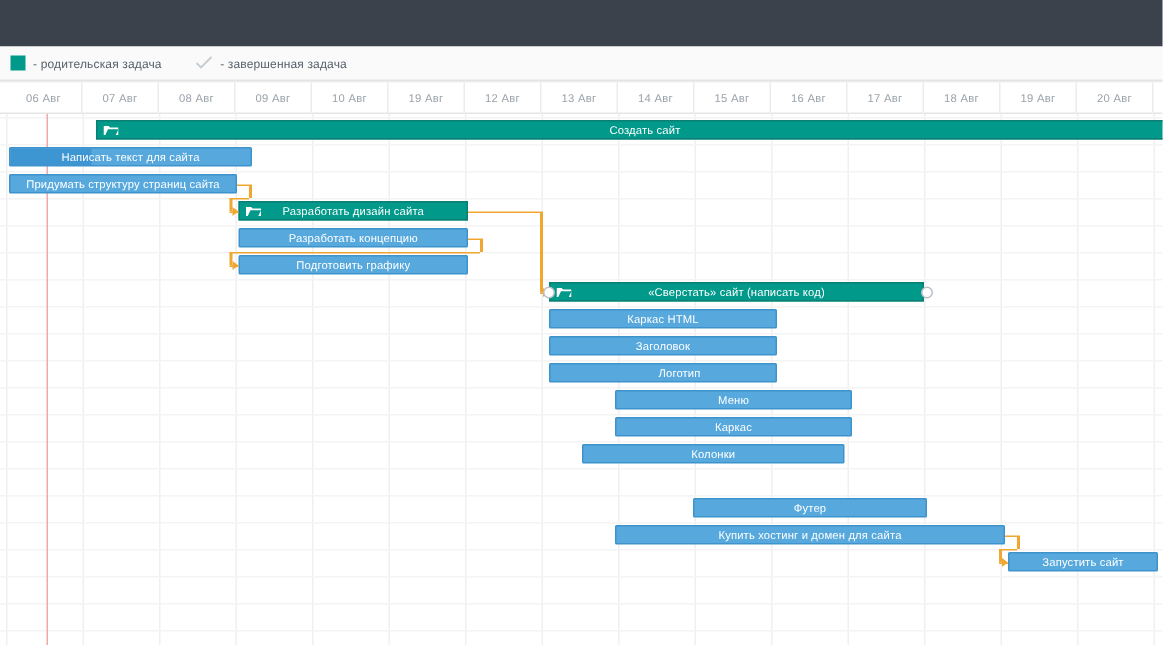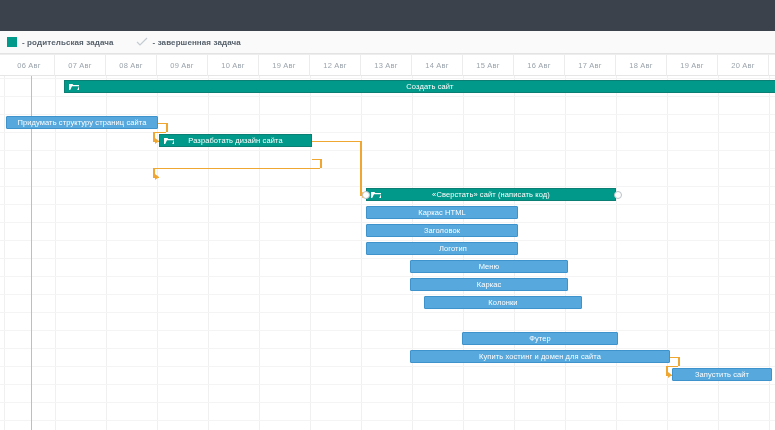--- a/index.html
+++ b/index.html
@@ -14,21 +14,21 @@
   
   .topbar{
     position:absolute;left:0;top:0;width:775px;height:31px;
     background:#3c424c;
   }
 
   
   .legend{
     position:absolute;left:0;top:31px;width:775px;height:23px;
     background:#fafafa;border-bottom:1px solid #e3e3e3;
-    display:flex;align-items:center;padding-left:7px;box-sizing:border-box;font-weight:bold;
+    display:flex;align-items:center;padding-left:7px;box-sizing:border-box;
   }
   .legend-item{display:flex;align-items:center;margin-right:22px;}
   .swatch-parent{
     width:10px;height:10px;background:#00998a;display:inline-block;margin-right:5px;
   }
   .swatch-done{
     width:12px;height:10px;display:inline-block;margin-right:5px;position:relative;
   }
   .swatch-done svg{display:block;}
   .legend-text{font-size:8px;color:#56606b;letter-spacing:.1px;white-space:nowrap;}
@@ -202,30 +202,40 @@
       <div class="hline" style="top: 326px;"></div>
       <div class="hline" style="top: 344px;"></div>
       <div class="todayline" style="left: 31px;"></div>
       <div class="bar parent" style="left: 20px; width: 732px; top: 4px; margin-left: 44px;">
         <span class="folder-ico"><svg width="10" height="8" viewBox="0 0 10 8">
             <path d="M0 1 h3.4 l1 1 H10 v5 H0 Z" fill="#ffffff"></path>
             <path d="M1.2 7 L3 3.2 H10 L8.2 7 Z" fill="#00998a"></path>
           </svg></span>
         <span class="lbl">Создать сайт</span>
       </div>
+      <div class="bar child" style="left: 6px; width: 162px; top: 22px;">
+        <div class="progress" style="width: 34%;"></div>
+        <span class="lbl">Написать текст для сайта</span>
+      </div>
       <div class="bar child" style="left: 6px; width: 152px; top: 40px;">
         <span class="lbl">Придумать структуру страниц сайта</span>
       </div>
       <div class="bar parent" style="left: 159px; width: 153px; top: 58px;">
         <span class="folder-ico"><svg width="10" height="8" viewBox="0 0 10 8">
             <path d="M0 1 h3.4 l1 1 H10 v5 H0 Z" fill="#ffffff"></path>
             <path d="M1.2 7 L3 3.2 H10 L8.2 7 Z" fill="#00998a"></path>
           </svg></span>
         <span class="lbl">Разработать дизайн сайта</span>
       </div>
+      <div class="bar child" style="left: 159px; width: 153px; top: 76px;">
+        <span class="lbl">Разработать концепцию</span>
+      </div>
+      <div class="bar child" style="left: 159px; width: 153px; top: 94px;">
+        <span class="lbl">Подготовить графику</span>
+      </div>
       <div class="bar parent" style="left: 366px; width: 250px; top: 112px;">
         <span class="folder-ico"><svg width="10" height="8" viewBox="0 0 10 8">
             <path d="M0 1 h3.4 l1 1 H10 v5 H0 Z" fill="#ffffff"></path>
             <path d="M1.2 7 L3 3.2 H10 L8.2 7 Z" fill="#00998a"></path>
           </svg></span>
         <span class="lbl">«Сверстать» сайт (написать код)</span>
       </div>
       <div class="handle" style="left: 362px; top: 118.5px;"></div>
       <div class="handle" style="left: 614px; top: 118.5px;"></div>
       <div class="bar child" style="left: 366px; width: 152px; top: 130px;">
@@ -236,21 +246,21 @@
       </div>
       <div class="bar child" style="left: 366px; width: 152px; top: 166px; padding-left: 22px;">
         <span class="lbl">Логотип</span>
       </div>
       <div class="bar child" style="left: 410px; width: 158px; top: 184px;">
         <span class="lbl">Меню</span>
       </div>
       <div class="bar child" style="left: 410px; width: 158px; top: 202px;">
         <span class="lbl">Каркас</span>
       </div>
-      <div class="bar child" style="left: 424px; width: 158px; top: 220px;">
+      <div class="bar child" style="left: 388px; width: 175px; top: 220px;">
         <span class="lbl">Колонки</span>
       </div>
       <div class="bar child" style="left: 462px; width: 156px; top: 256px;">
         <span class="lbl">Футер</span>
       </div>
       <div class="bar child" style="left: 410px; width: 260px; top: 274px;">
         <span class="lbl">Купить хостинг и домен для сайта</span>
       </div>
       <div class="bar child" style="left: 672px; width: 100px; top: 292px;">
         <span class="lbl">Запустить сайт</span>

